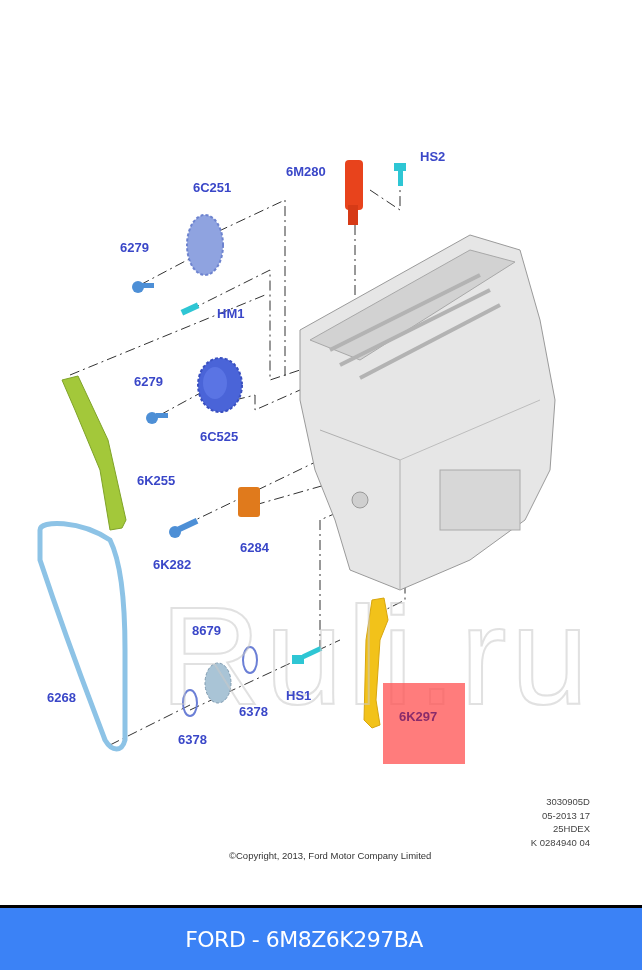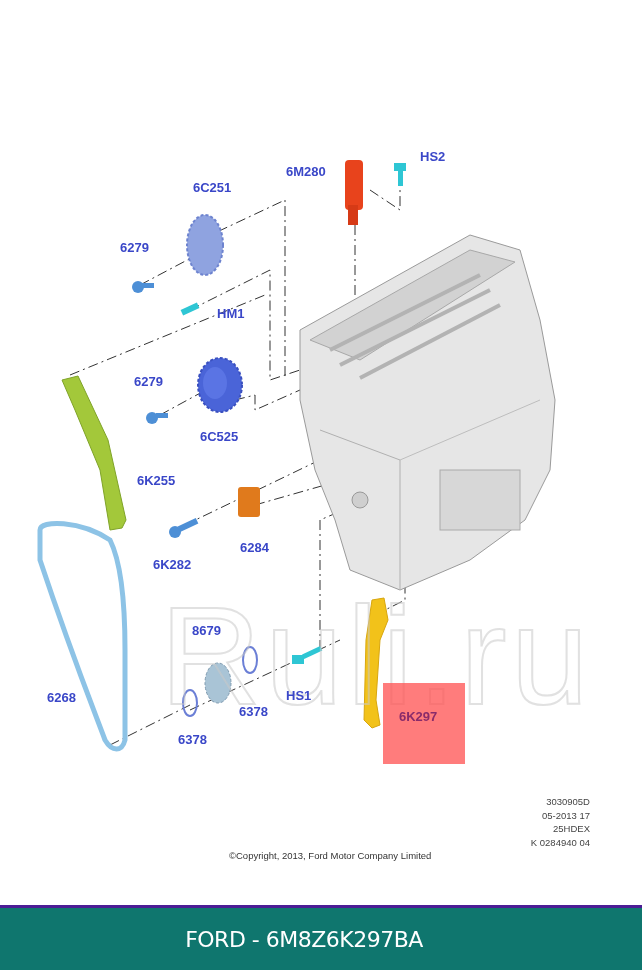--- a/index.html
+++ b/index.html
@@ -5,21 +5,21 @@
   html,body{margin:0;padding:0;background:#fff;}
   body{width:642px;height:970px;position:relative;overflow:hidden;font-family:"Liberation Sans",sans-serif;}
   .diagram{position:absolute;left:0;top:0;width:642px;height:905px;background:#fff;}
   .diagram svg{position:absolute;left:0;top:0;}
   .lbl{position:absolute;font-family:"Liberation Sans",sans-serif;font-weight:bold;font-size:13px;color:#3a47c8;white-space:nowrap;text-align:center;}
   .lbl.hl{color:#8a2b6a;}
   .meta{position:absolute;left:490px;top:795px;width:100px;text-align:right;font-size:9.5px;color:#444;line-height:13.5px;}
   .meta div{white-space:nowrap;}
   .copy{position:absolute;left:186px;top:850px;font-size:9.5px;color:#333;white-space:nowrap;margin-left:43px;}
   .highlight{position:absolute;left:383px;top:683px;width:82px;height:81px;background:rgba(255,80,80,0.75);}
-  .footer{position:absolute;left:0;top:905px;width:642px;height:65px;background:#0f766e;border-top:3px solid #4c1d95;box-sizing:border-box;display:flex;align-items:center;justify-content:center;}
+  .footer{position:absolute;left:0;top:905px;width:642px;height:65px;background:#3b82f6;border-top:3px solid #000000;box-sizing:border-box;display:flex;align-items:center;justify-content:center;}
   .footer span{color:#fff;font-size:22px;font-family:"DejaVu Sans",sans-serif;letter-spacing:-0.5px;}
   .footer .gap{display:inline-block;width:34px;}
   .wm{position:absolute;font-family:"Liberation Sans",sans-serif;font-size:140px;color:transparent;-webkit-text-stroke:2px rgba(200,200,200,0.55);left:160px;top:575px;letter-spacing:4px;}
 </style>
 </head>
 <body>
 
 <div class="diagram">
   <svg width="642" height="905" viewBox="0 0 642 905">
 

